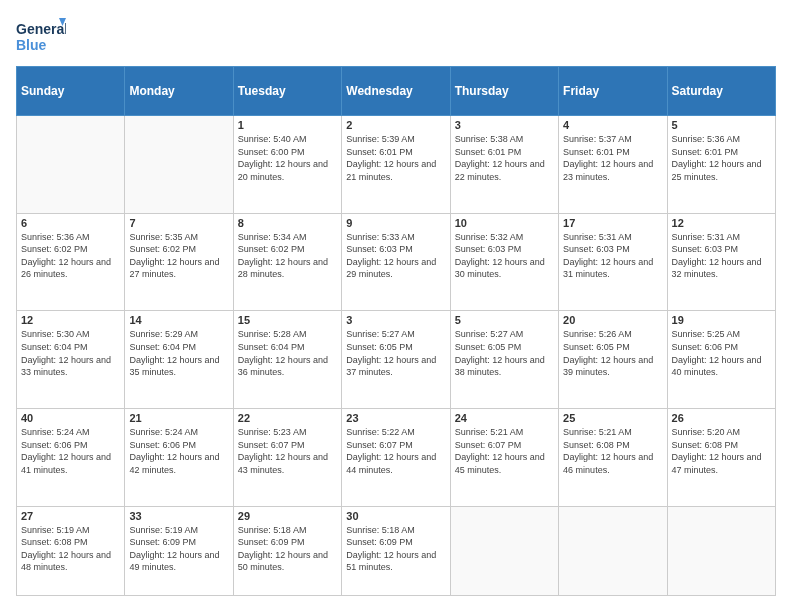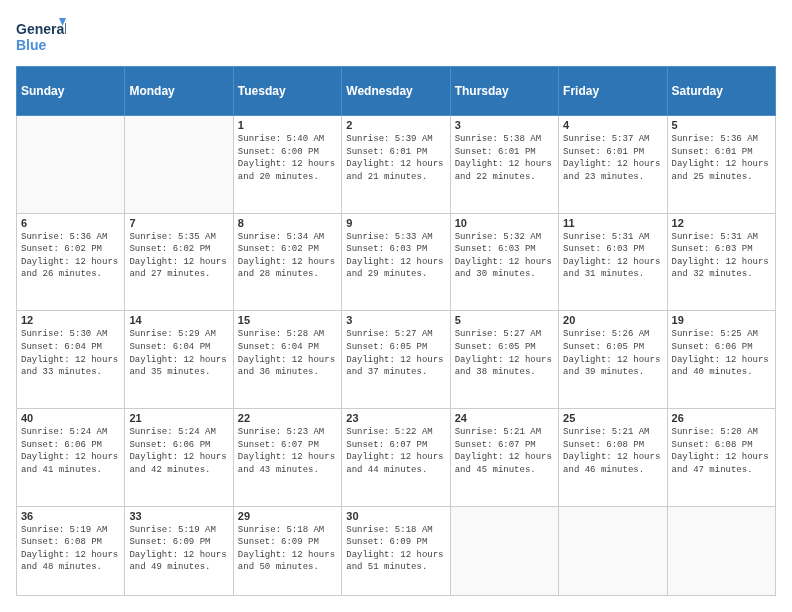--- a/index.html
+++ b/index.html
@@ -72,21 +72,20 @@
       font-size: 11px;
       font-weight: bold;
       color: #333;
       display: block;
       margin-bottom: 2px;
     }
     .day-info {
       font-size: 9px;
       color: #444;
       line-height: 1.4;
-      font-family: Liberation Mono, monospace;
     }
     .last-row td {
       height: 70px;
     }
   </style>
 </head>
 <body>
 
 <div class="page">
   <div class="header">
@@ -155,21 +154,21 @@
           </td>
           <td>
             <span class="day-number">9</span>
             <div class="day-info">Sunrise: 5:33 AM<br>Sunset: 6:03 PM<br>Daylight: 12 hours and 29 minutes.</div>
           </td>
           <td>
             <span class="day-number">10</span>
             <div class="day-info">Sunrise: 5:32 AM<br>Sunset: 6:03 PM<br>Daylight: 12 hours and 30 minutes.</div>
           </td>
           <td>
-            <span class="day-number">11</span>
+            <span class="day-number">17</span>
             <div class="day-info">Sunrise: 5:31 AM<br>Sunset: 6:03 PM<br>Daylight: 12 hours and 31 minutes.</div>
           </td>
           <td>
             <span class="day-number">12</span>
             <div class="day-info">Sunrise: 5:31 AM<br>Sunset: 6:03 PM<br>Daylight: 12 hours and 32 minutes.</div>
           </td>
         </tr>
         <tr>
           <td>
             <span class="day-number">12</span>
@@ -225,21 +224,21 @@
             <span class="day-number">25</span>
             <div class="day-info">Sunrise: 5:21 AM<br>Sunset: 6:08 PM<br>Daylight: 12 hours and 46 minutes.</div>
           </td>
           <td>
             <span class="day-number">26</span>
             <div class="day-info">Sunrise: 5:20 AM<br>Sunset: 6:08 PM<br>Daylight: 12 hours and 47 minutes.</div>
           </td>
         </tr>
         <tr class="last-row">
           <td>
-            <span class="day-number">36</span>
+            <span class="day-number">27</span>
             <div class="day-info">Sunrise: 5:19 AM<br>Sunset: 6:08 PM<br>Daylight: 12 hours and 48 minutes.</div>
           </td>
           <td>
             <span class="day-number">33</span>
             <div class="day-info">Sunrise: 5:19 AM<br>Sunset: 6:09 PM<br>Daylight: 12 hours and 49 minutes.</div>
           </td>
           <td>
             <span class="day-number">29</span>
             <div class="day-info">Sunrise: 5:18 AM<br>Sunset: 6:09 PM<br>Daylight: 12 hours and 50 minutes.</div>
           </td>

